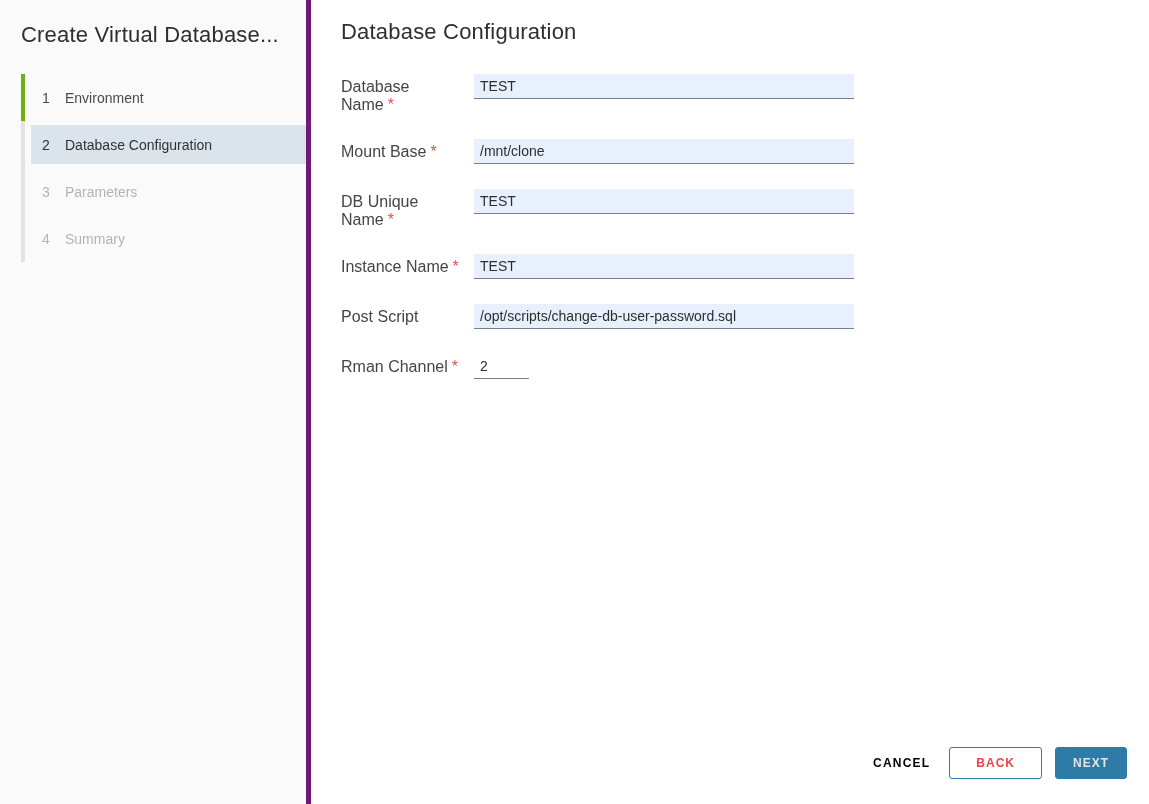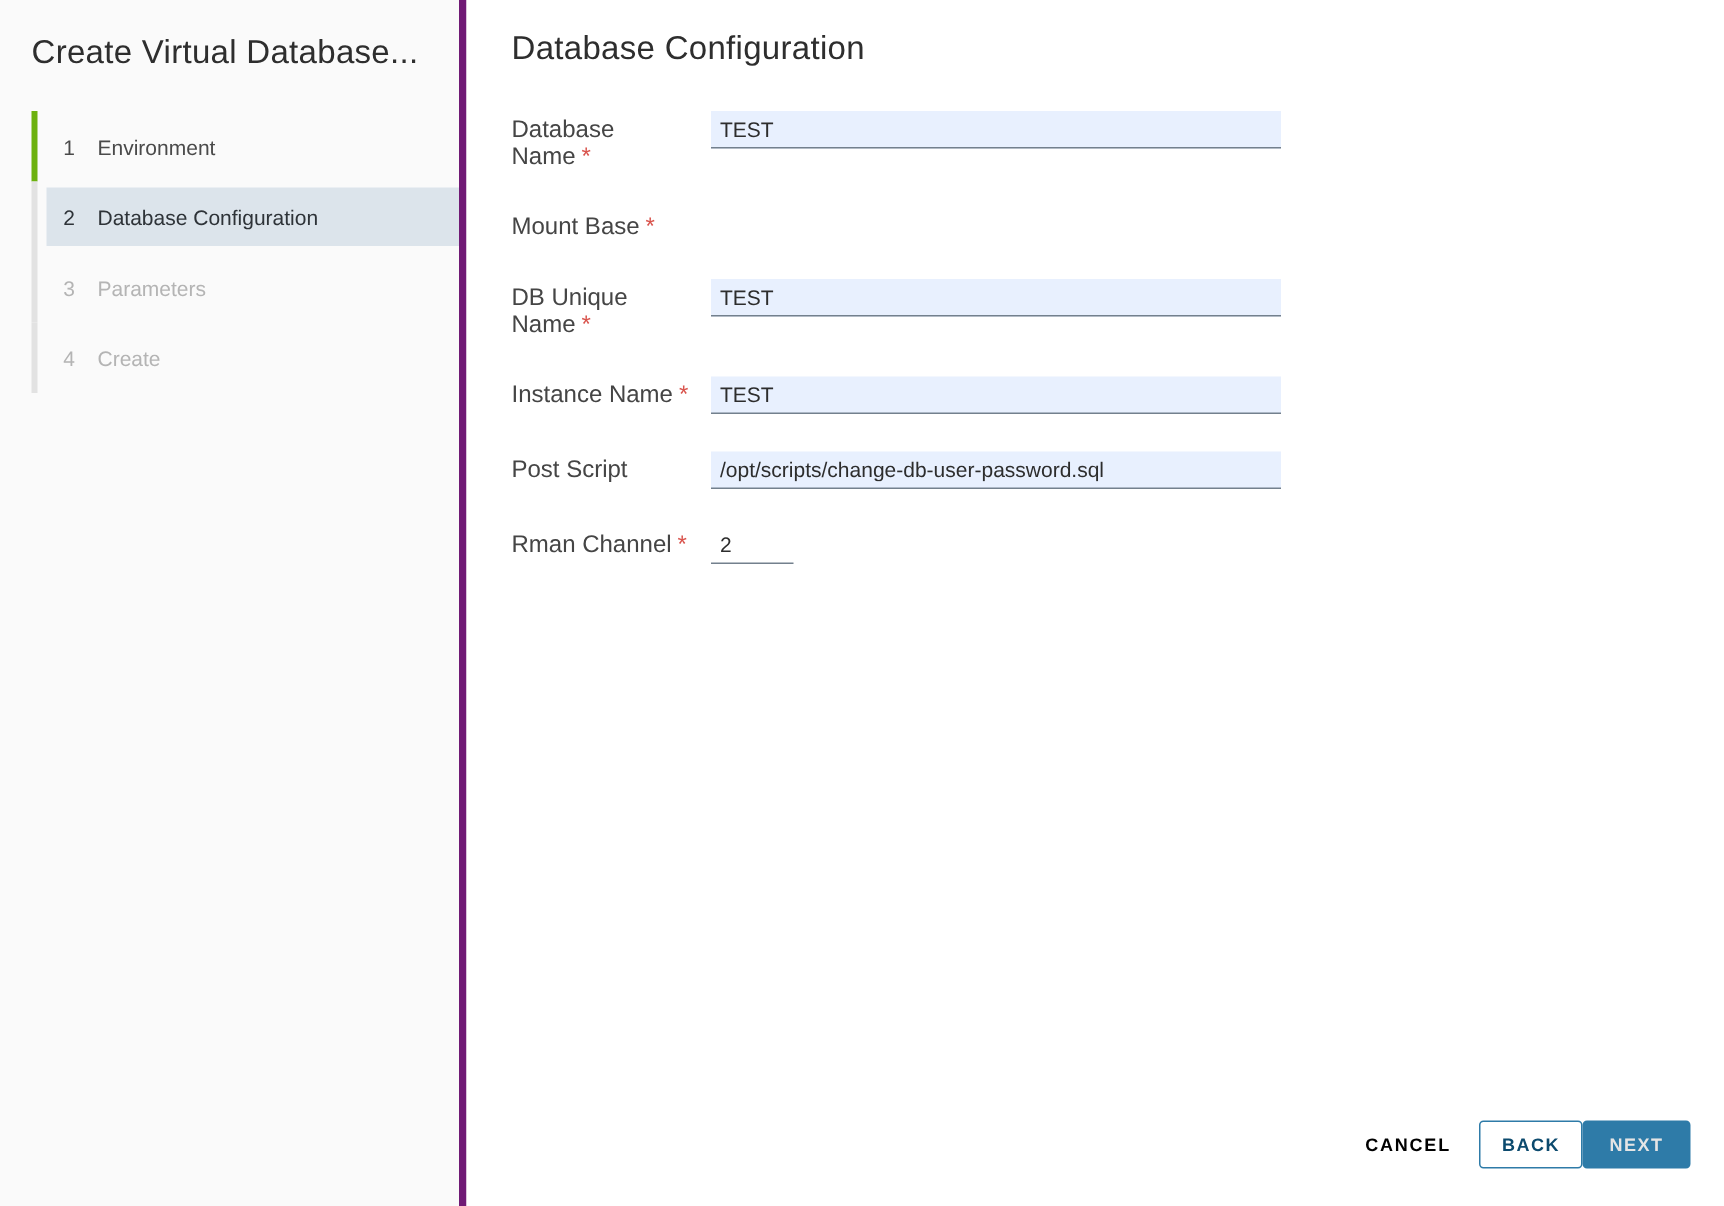--- a/index.html
+++ b/index.html
@@ -124,22 +124,23 @@
     background: transparent;
     border: none;
     color: #000000;
     padding: 0 8px;
     margin-right: 11px;
     letter-spacing: 1.2px;
   }
   .btn-outline {
     background: #fff;
     border: 1px solid #2e7ba8;
-    color: #0c4a6e;
-    padding: 0 14px;
+    color: #ef4444;
+    padding: 0 26px;
+    margin-right: 13px;
   }
   .btn-solid {
     background: #2e7ba8;
     border: 1px solid #2e7ba8;
     color: #e5e5e5;
     padding: 0 17px;
   }
 </style>
 </head>
 <body>
@@ -171,21 +172,21 @@
         <div class="step-content">
           <span class="step-number">3</span>
           <span class="step-label">Parameters</span>
         </div>
       </div>
 
       <div class="step upcoming">
         <div class="step-track"></div>
         <div class="step-content">
           <span class="step-number">4</span>
-          <span class="step-label">Create</span>
+          <span class="step-label">Summary</span>
         </div>
       </div>
 
     </div>
   </aside>
 
   <section class="main">
     <h1 class="page-title">Database Configuration</h1>
 
     <div class="form">
@@ -196,20 +197,23 @@
           <span class="label-line"><span>Name</span><span class="req">*</span></span>
         </div>
         <div class="field-input">
           <input type="text" value="TEST" style="">
         </div>
       </div>
 
       <div class="field-row">
         <div class="field-label">
           <span class="label-line"><span>Mount Base</span><span class="req">*</span></span>
+        </div>
+        <div class="field-input">
+          <input type="text" value="/mnt/clone" style="">
         </div>
       </div>
 
       <div class="field-row">
         <div class="field-label">
           <span class="label-line"><span>DB Unique</span></span>
           <span class="label-line"><span>Name</span><span class="req">*</span></span>
         </div>
         <div class="field-input">
           <input type="text" value="TEST" style="">

